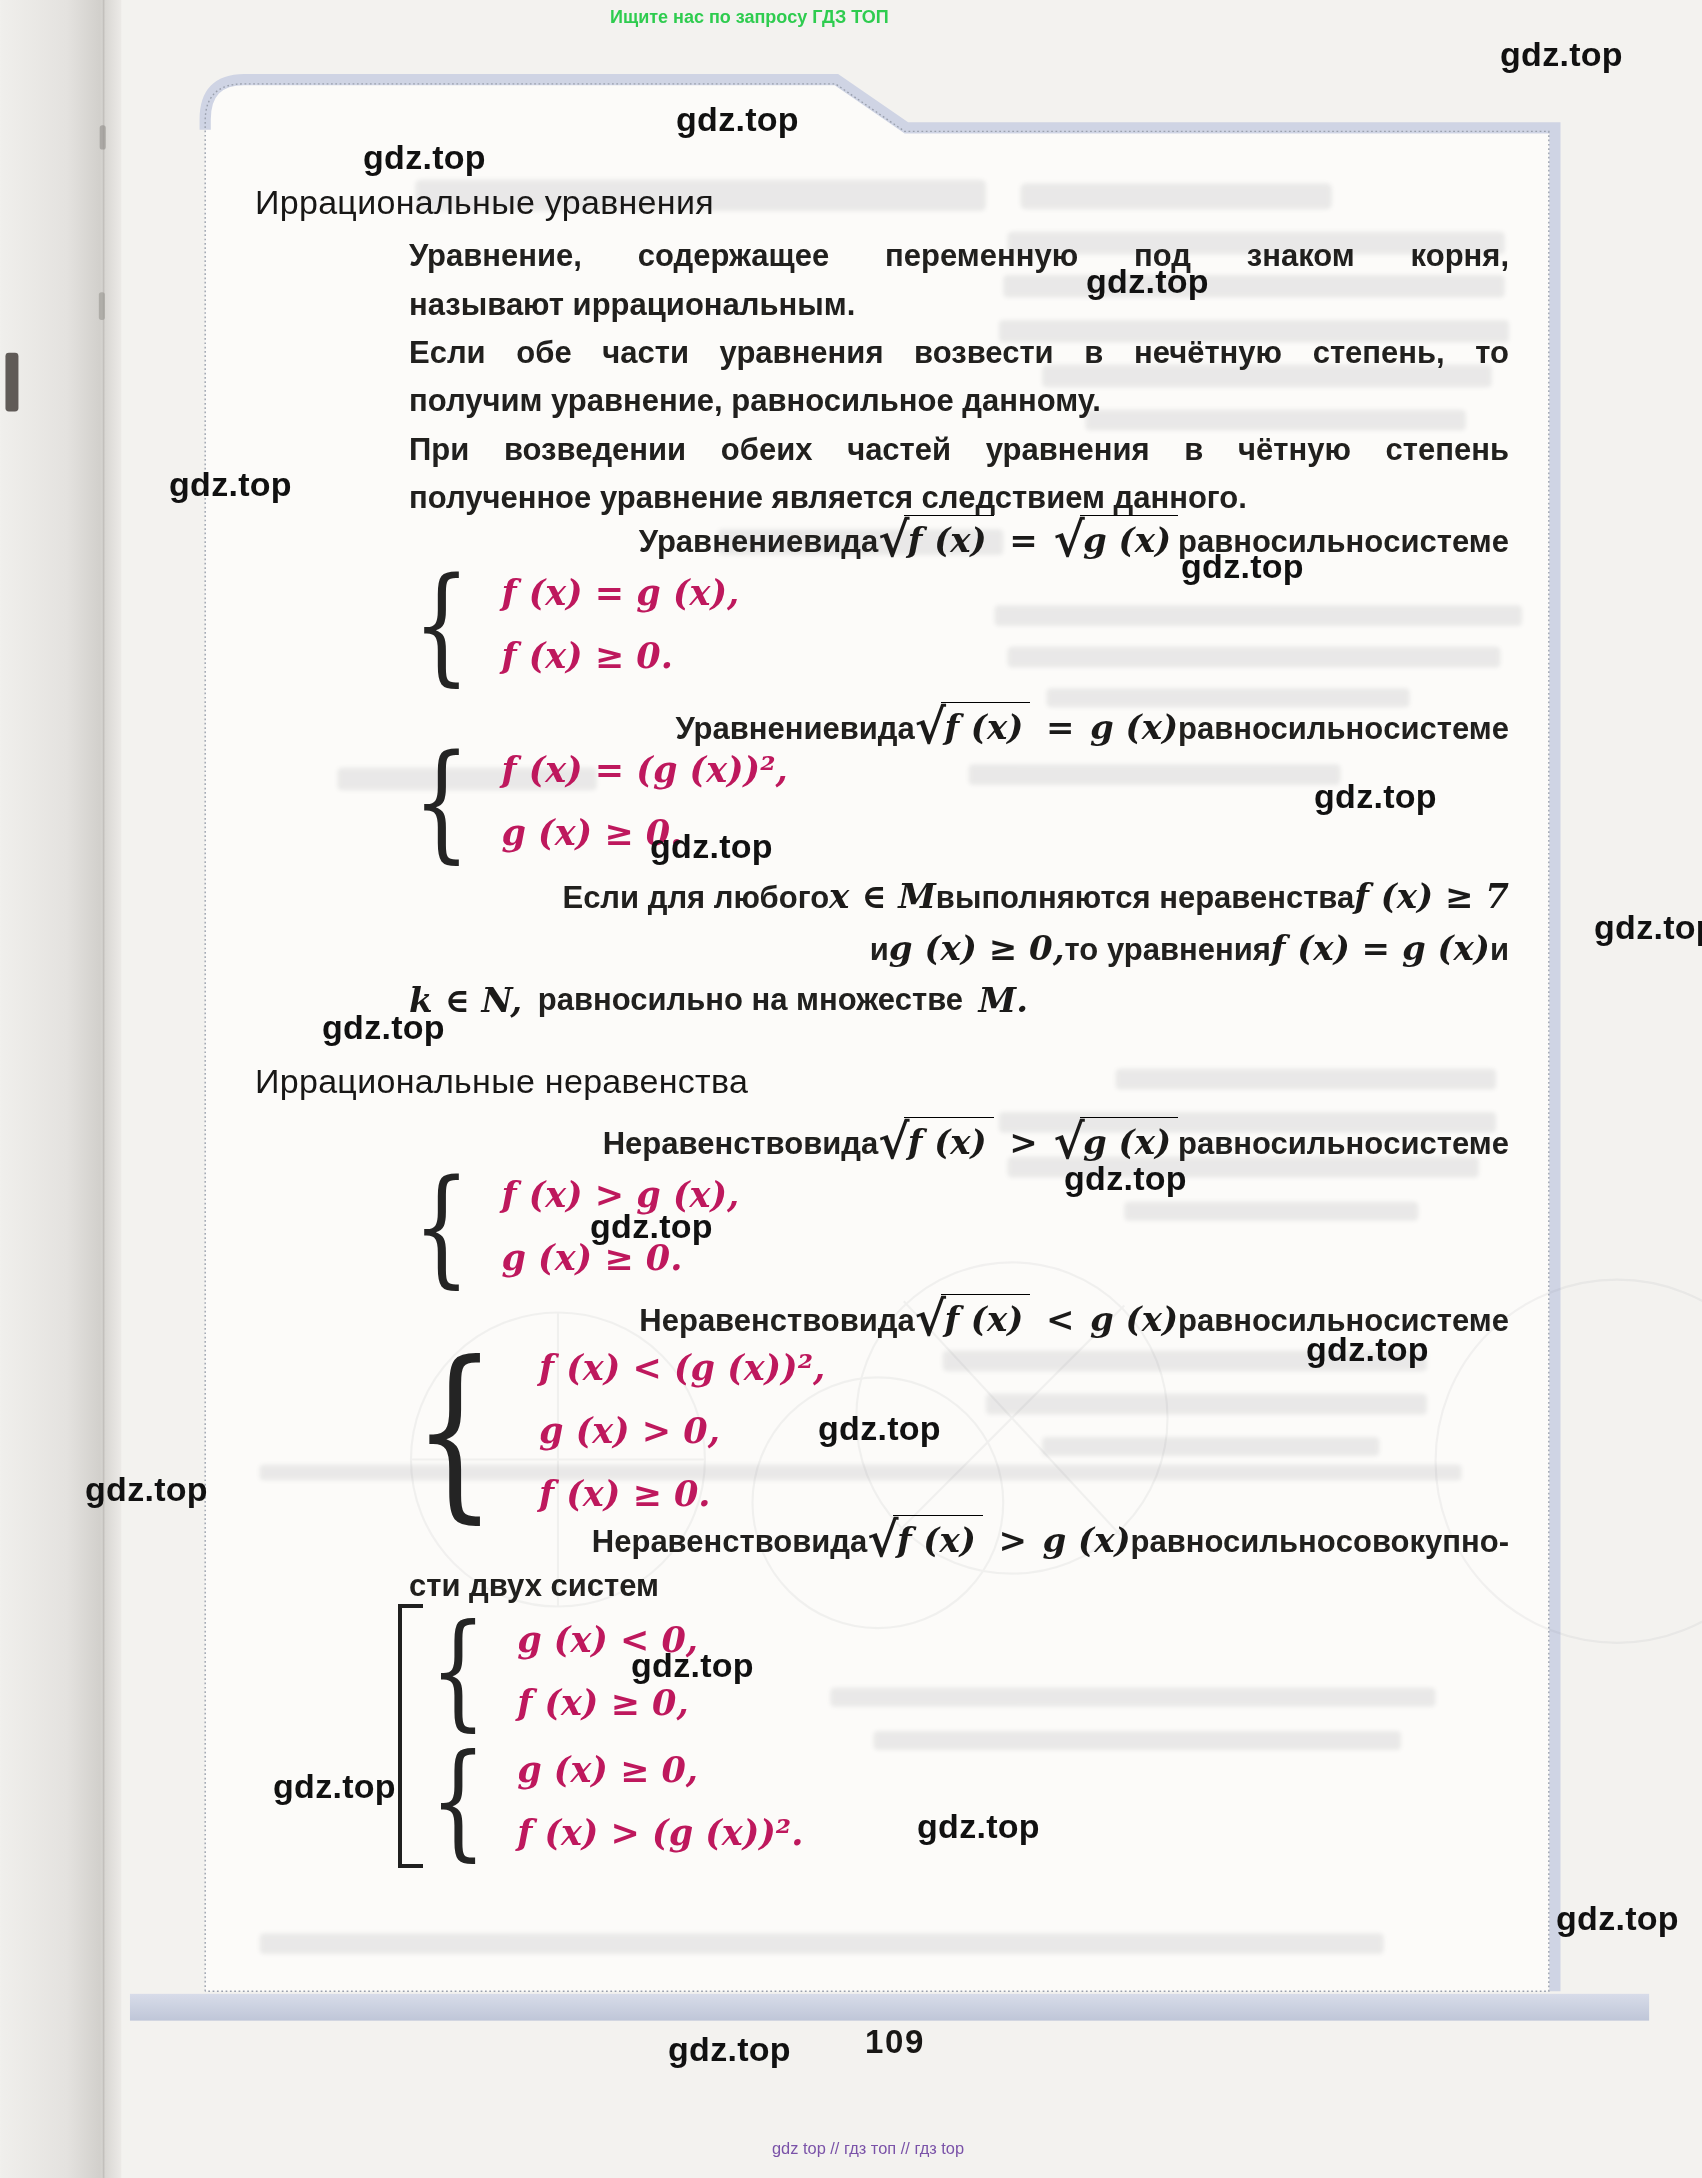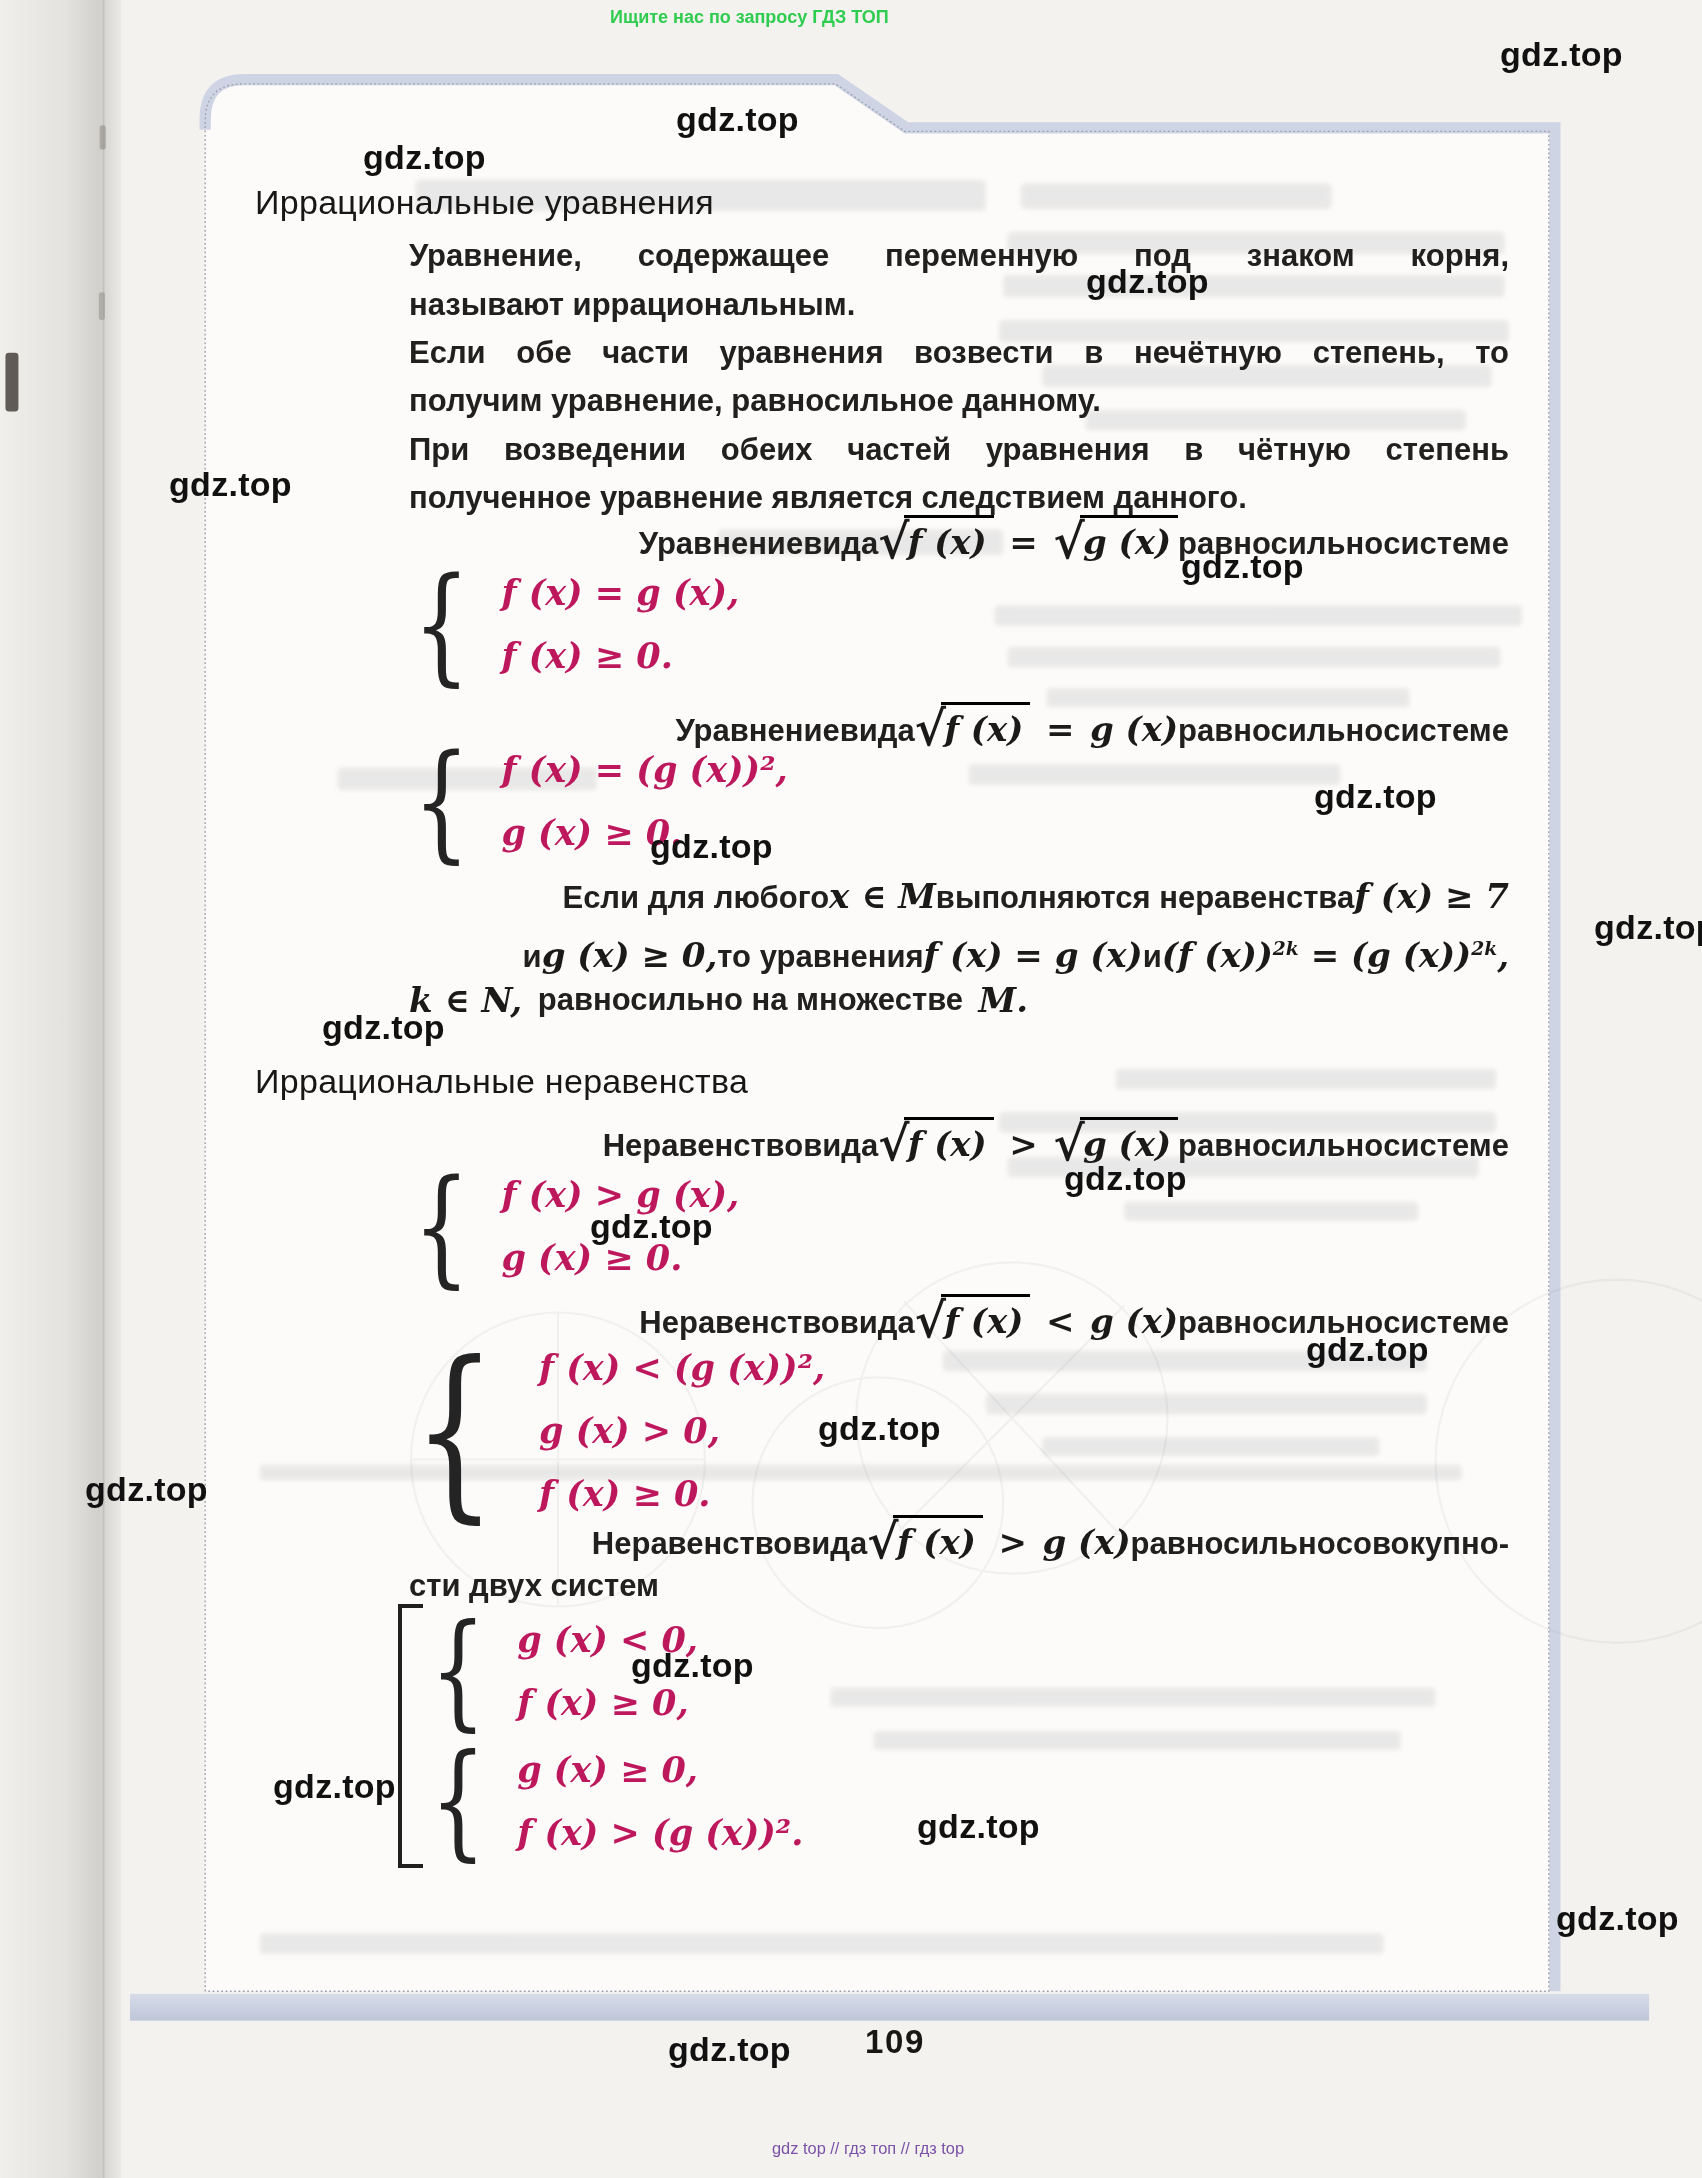--- a/index.html
+++ b/index.html
@@ -17,21 +17,21 @@
   .flexline{display:flex;justify-content:flex-end;align-items:baseline;}
   .t{white-space:nowrap;}
 
   
   .m{font-family:"DejaVu Serif",serif;font-style:italic;font-weight:bold;font-size:34px;color:#1b1a19;}
   .mgrp{display:inline-flex;gap:15.6px;align-items:baseline;}
   .rel{font-style:normal;}
   .sq{display:inline-flex;align-items:baseline;}
   .rsign{font-style:normal;font-weight:600;font-size:1.4em;line-height:0;
          transform:translateY(3.5px);margin-right:-5.2px;}
-  .vinc{border-top:3px solid #000000;padding:2.6px 7px 0 3.5px;}
+  .vinc{border-top:1px solid #000000;padding:2.6px 7px 0 3.5px;}
   sup{font-size:.55em;}
 
   
   .sys{position:absolute;display:flex;align-items:center;}
   .brace{font-family:"DejaVu Serif",serif;font-weight:400;color:#242424;line-height:1;
          transform:scaleX(.7);transform-origin:left center;}
   .b2{font-size:128px;}
   .b3{font-size:187px;}
   .rows{margin-left:7px;}
   .sysrow{font-family:"DejaVu Serif",serif;font-style:italic;font-weight:bold;font-size:35px;
@@ -196,21 +196,20 @@
       <span class="m">x ∈ M</span>
       <span class="t">выполняются неравенства</span>
       <span class="m">f (x) ≥ 7</span>
     </div>
     <div class="line flexline" style="top:927px">
       <span class="t">и</span>
       <span class="m">g (x) ≥ 0,</span>
       <span class="t">то уравнения</span>
       <span class="m">f (x) = g (x)</span>
       <span class="t">и</span>
-      <span class="m"><span>(f (x))</span><sup>2k</sup><span> = (g (x))</span><sup>2k</sup><span>,</span></span>
     </div>
     <div class="line" style="top:979px;display:flex;gap:15.6px;align-items:center">
       <span class="m">k ∈ N,</span>
       <span class="t">равносильно на множестве</span>
       <span class="m">M.</span>
     </div>
 
     <div class="h" style="top:1062px">Иррациональные неравенства</div>
 
     <div class="line flexline" style="top:1117px">

